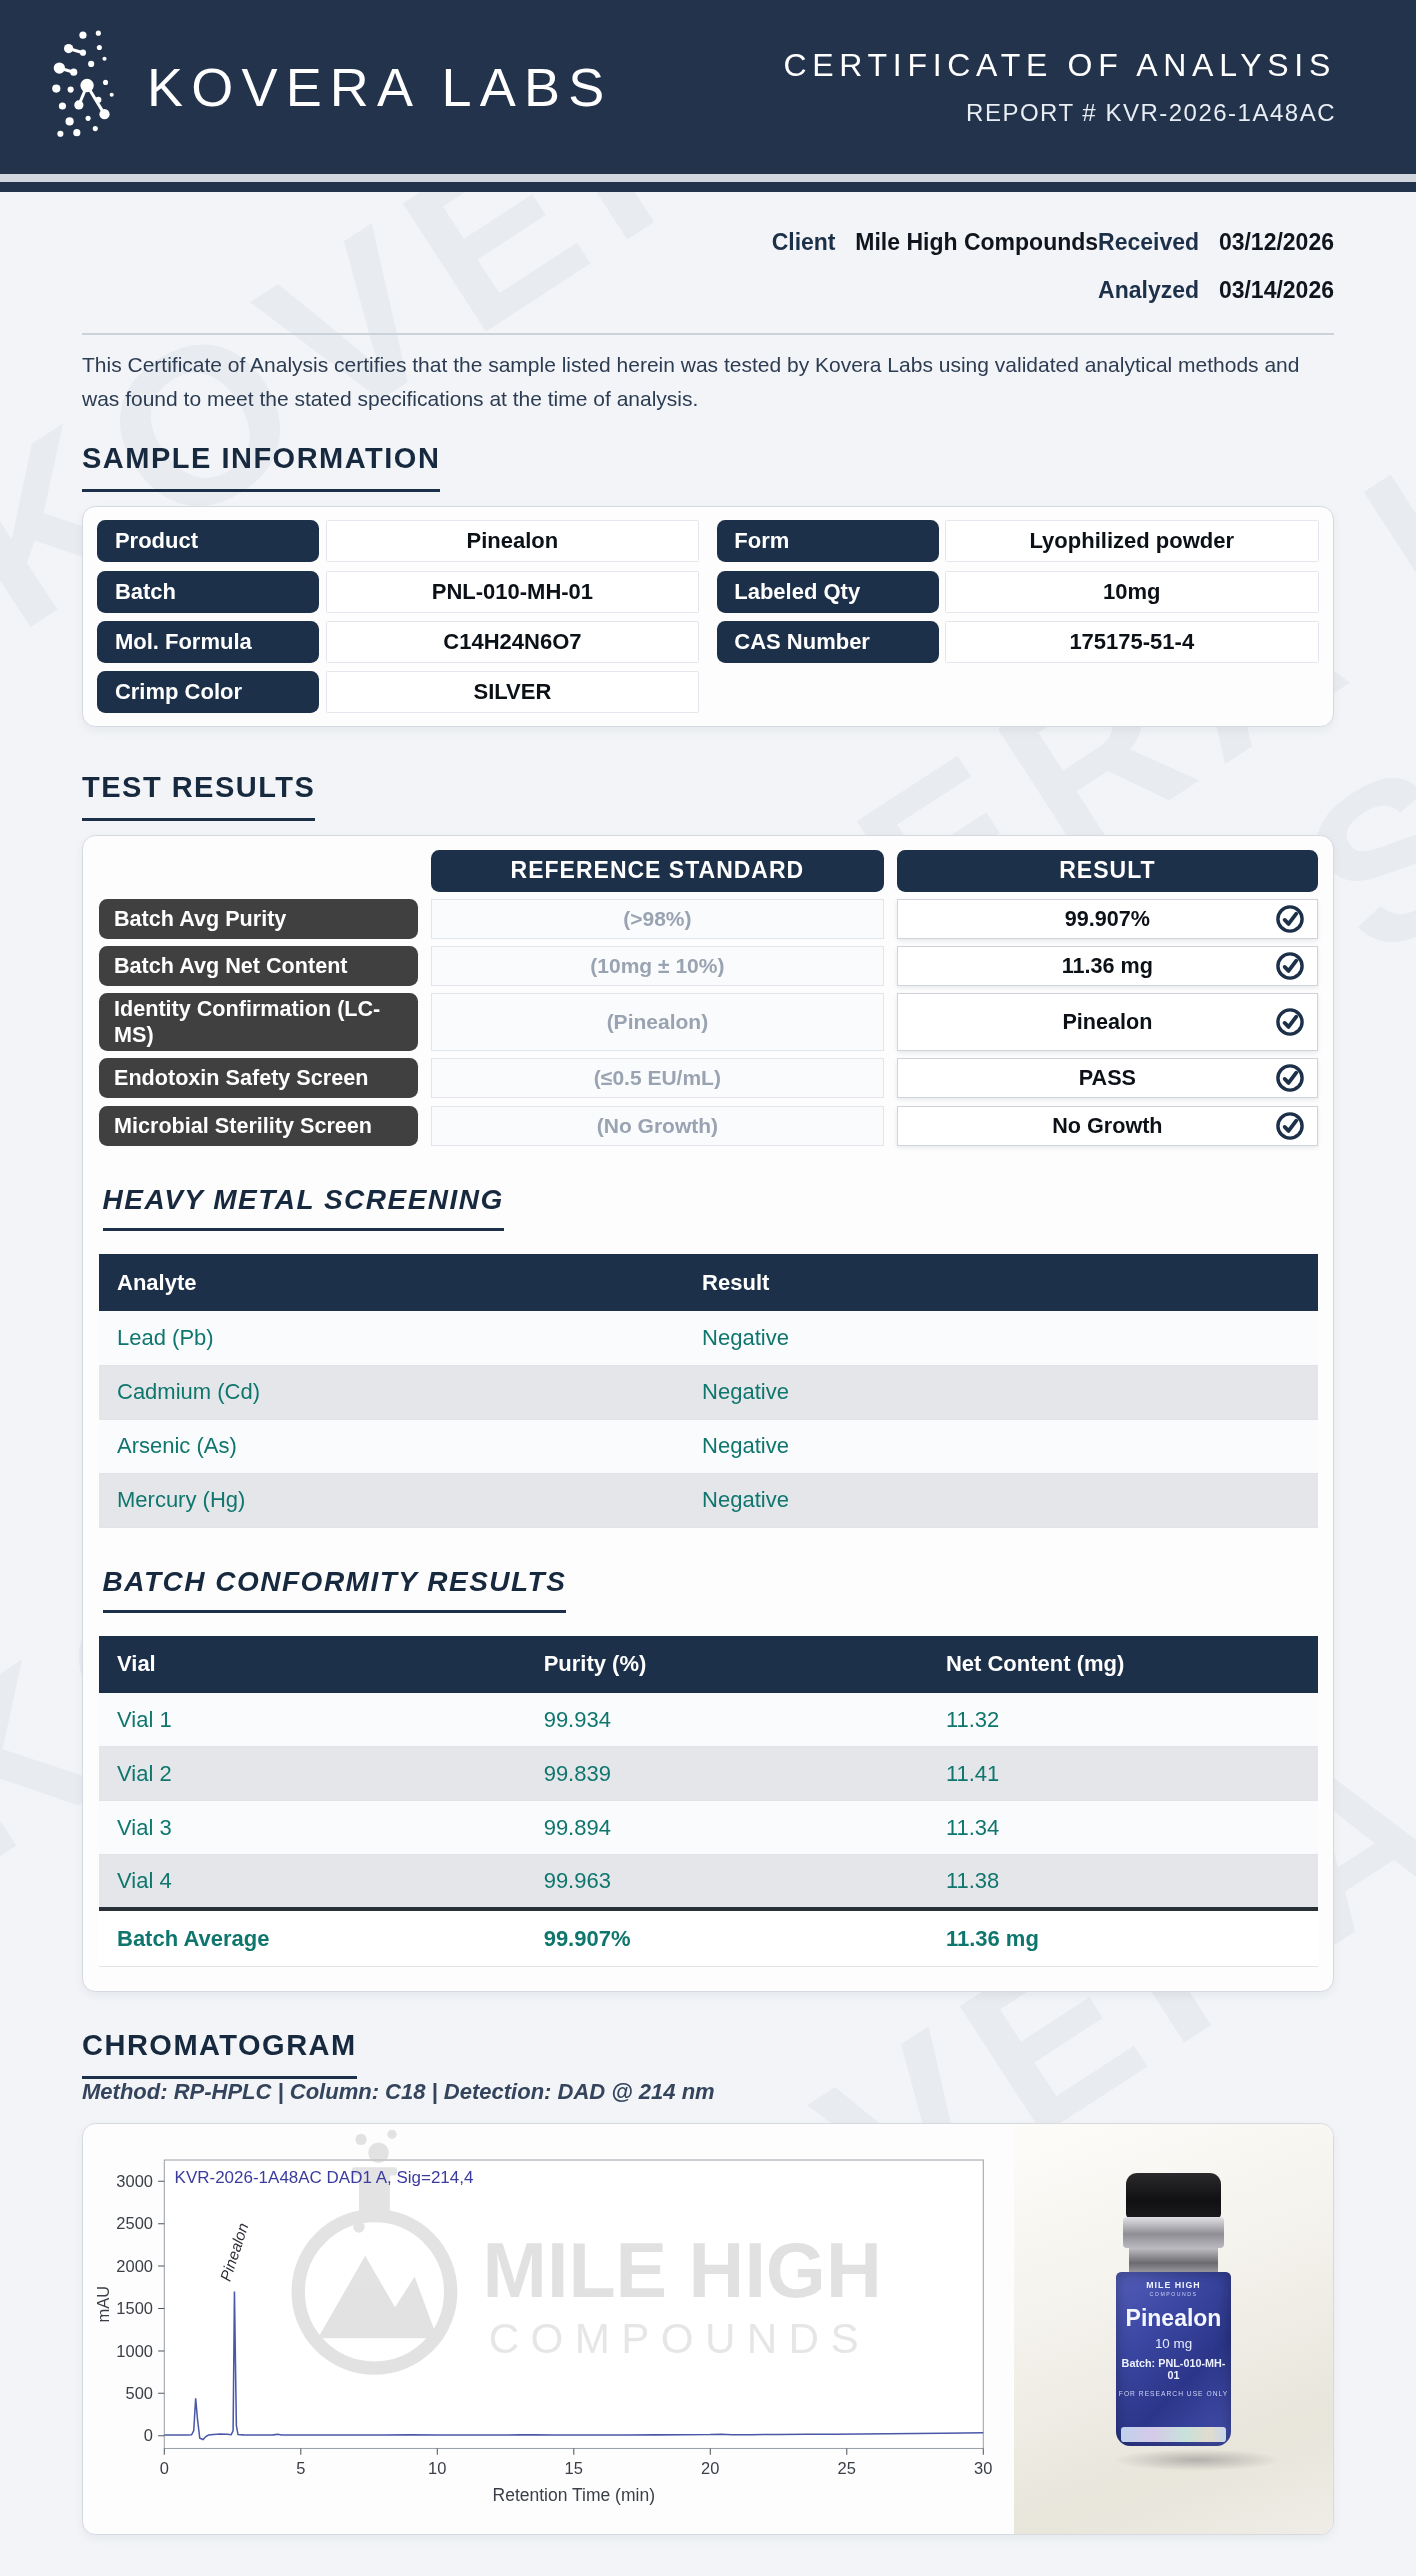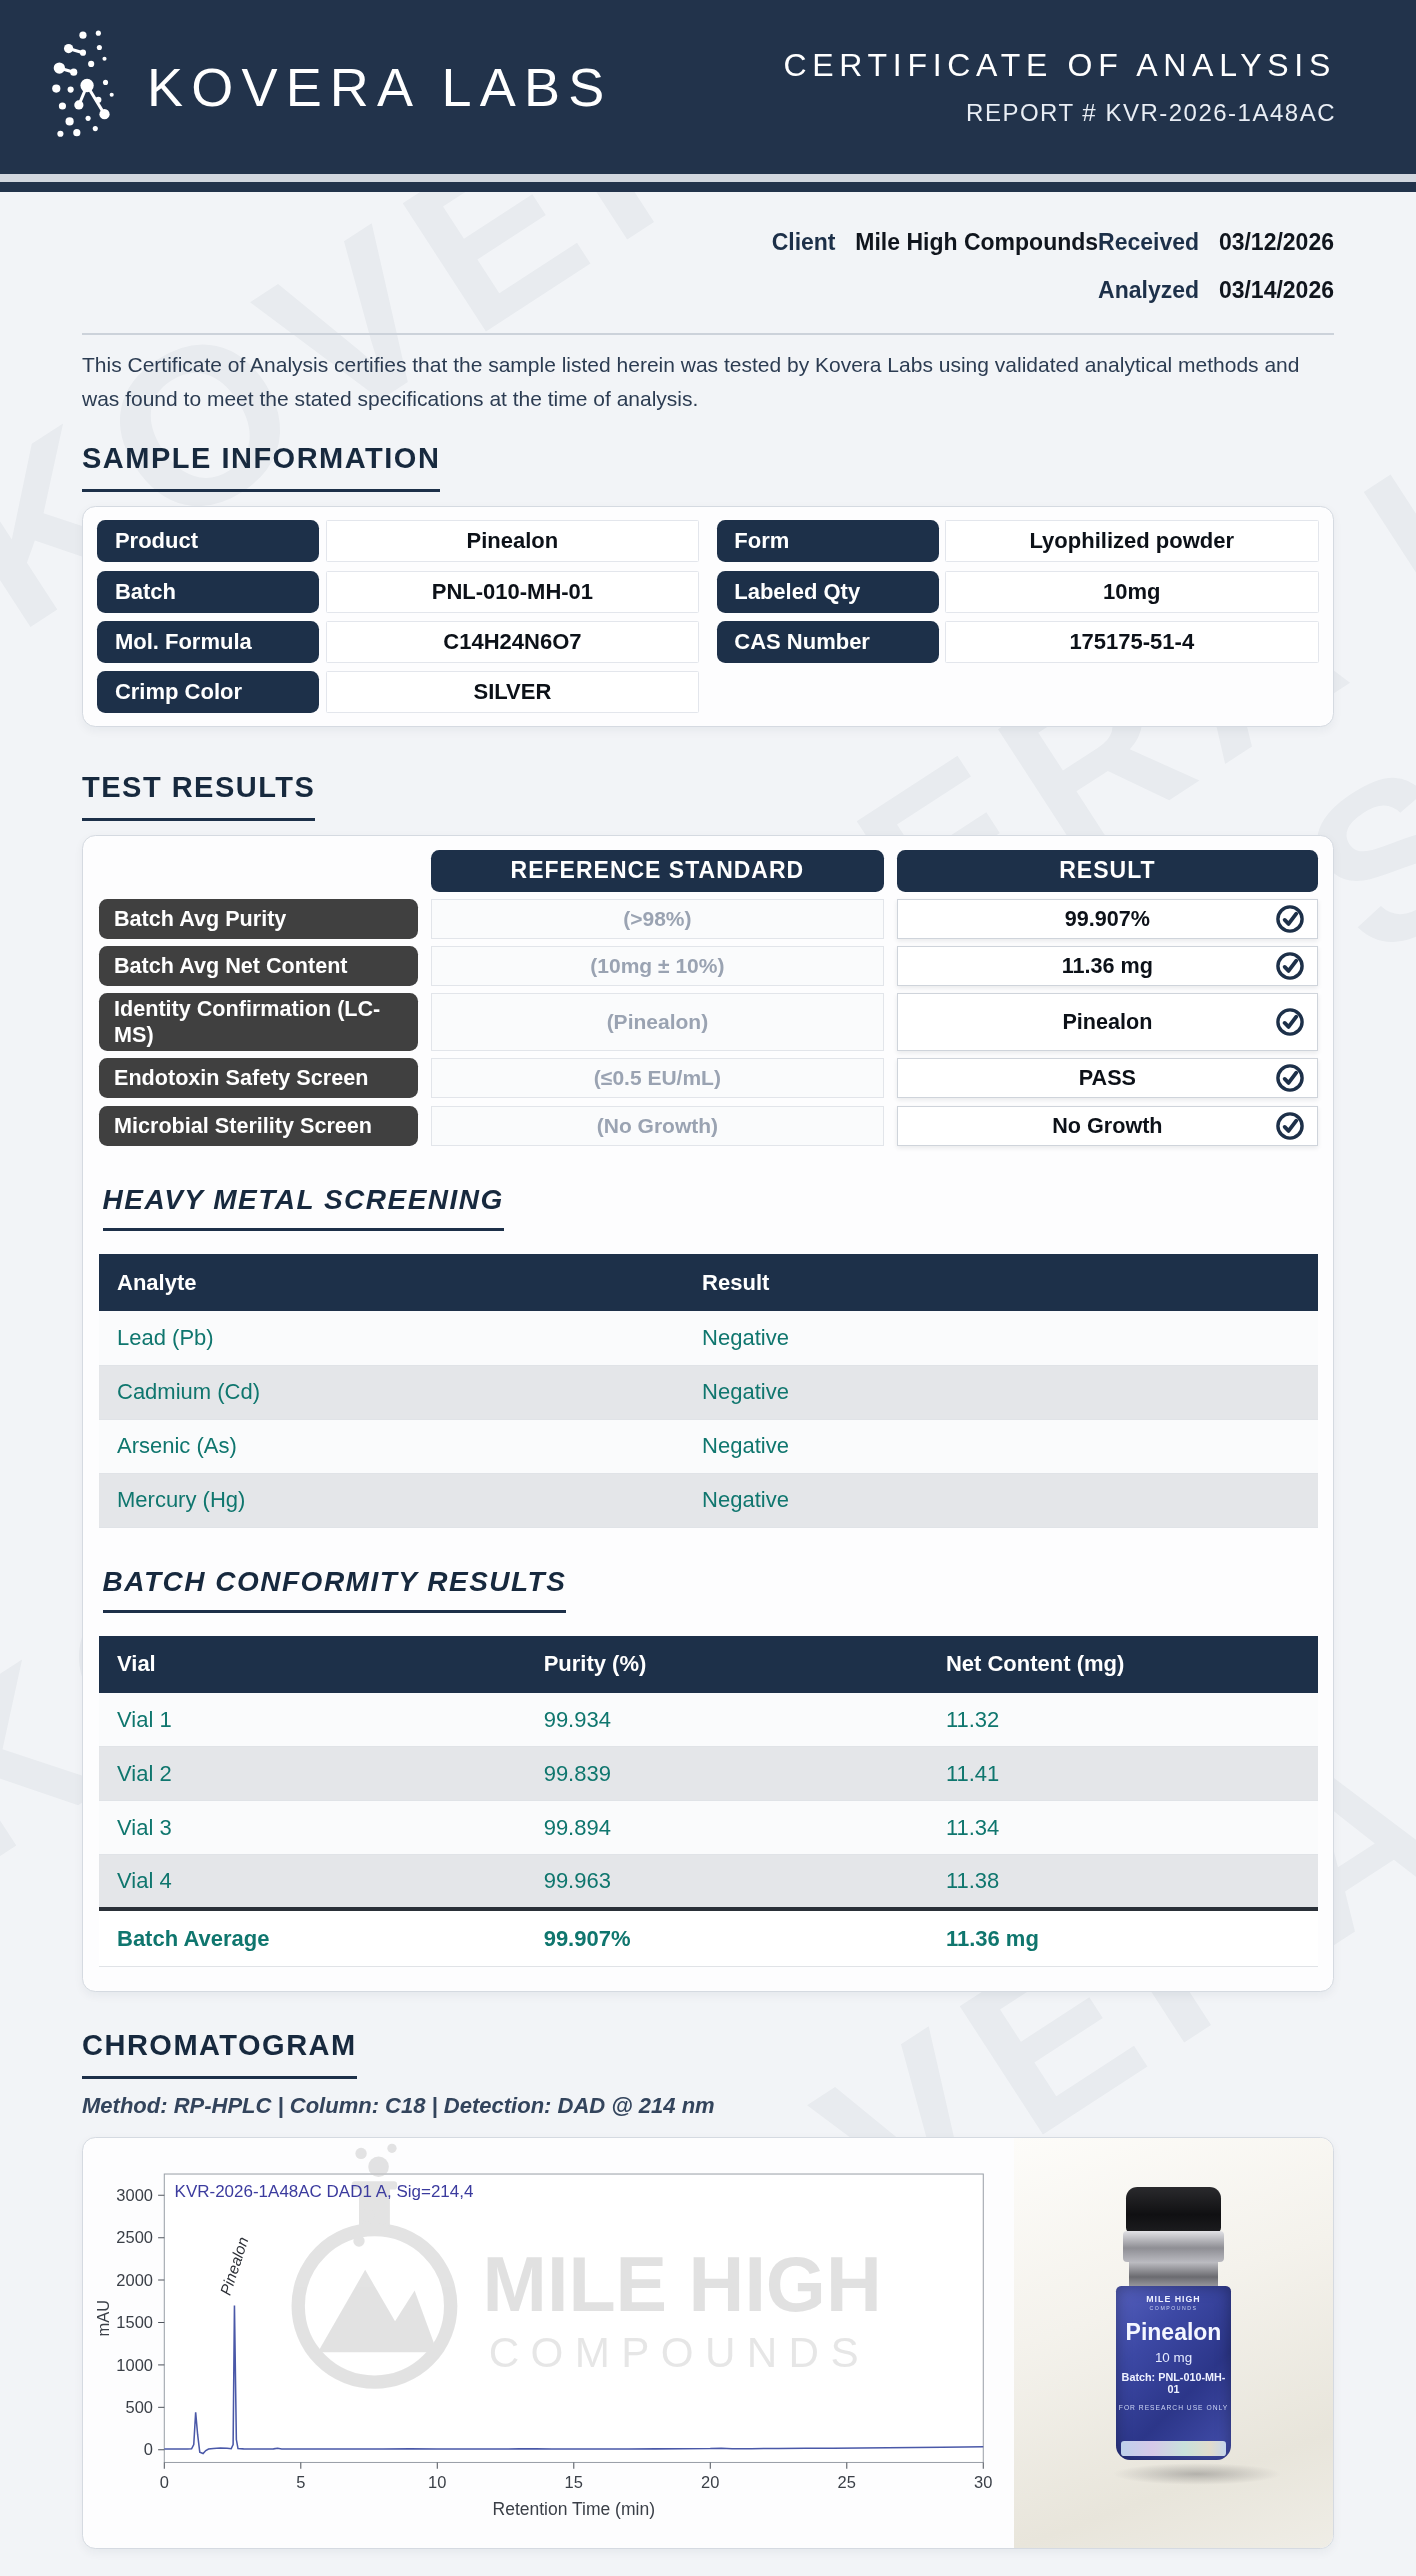--- a/index.html
+++ b/index.html
@@ -95,21 +95,21 @@
   }
   table.flat { width:100%; border-collapse:collapse; margin-top:23px; font-size:22px; }
   table.flat th {
     background:#1d3049; color:#fff; font-weight:bold; text-align:left; height:57px; padding-left:18.5px;
   }
   table.flat td { height:54px; padding-left:18.5px; color:#0f766e; border-bottom:1px solid #e0e3e7; background:#fafbfc; }
   table.flat tr.alt td { background:#e4e6e9; }
   table.flat tr.avg td { border-top:4.6px solid #2a3038; font-weight:bold; background:#fff; height:58px; }
 
   
-  .method-line { margin-top:14px; font-size:22px; font-style:italic; font-weight:bold; color:#33445c; }
+  .method-line { margin-top:0; font-size:22px; font-style:italic; font-weight:bold; color:#33445c; }
   .chromo-card { margin-top:18.5px; display:flex; overflow:hidden; height:412px; }
   .plot-wrap { flex:1 1 auto; padding:3.1px 0 0 3.1px; }
   .photo {
     width:319px; flex:0 0 319px; position:relative;
     background:linear-gradient(160deg,#fdfcf9 0%,#f4f2ec 40%,#e8e5db 78%,#efede6 100%);
     border-radius:0 12px 12px 0;
   }
   .vial { position:absolute; left:50%; top:49px; transform:translateX(-50%); width:124px; }
   .vial-cap { width:95px; height:46px; margin:0 auto; background:linear-gradient(180deg,#2a2a2d,#101012 60%,#1c1c1f); border-radius:11.3px 11.3px 5.2px 5.2px; }
   .vial-crimp { width:101px; height:31px; margin:-2.1px auto 0; background:linear-gradient(180deg,#e2e2e6,#8e8e94 55%,#b9b9bf); border-radius:4.1px; }

